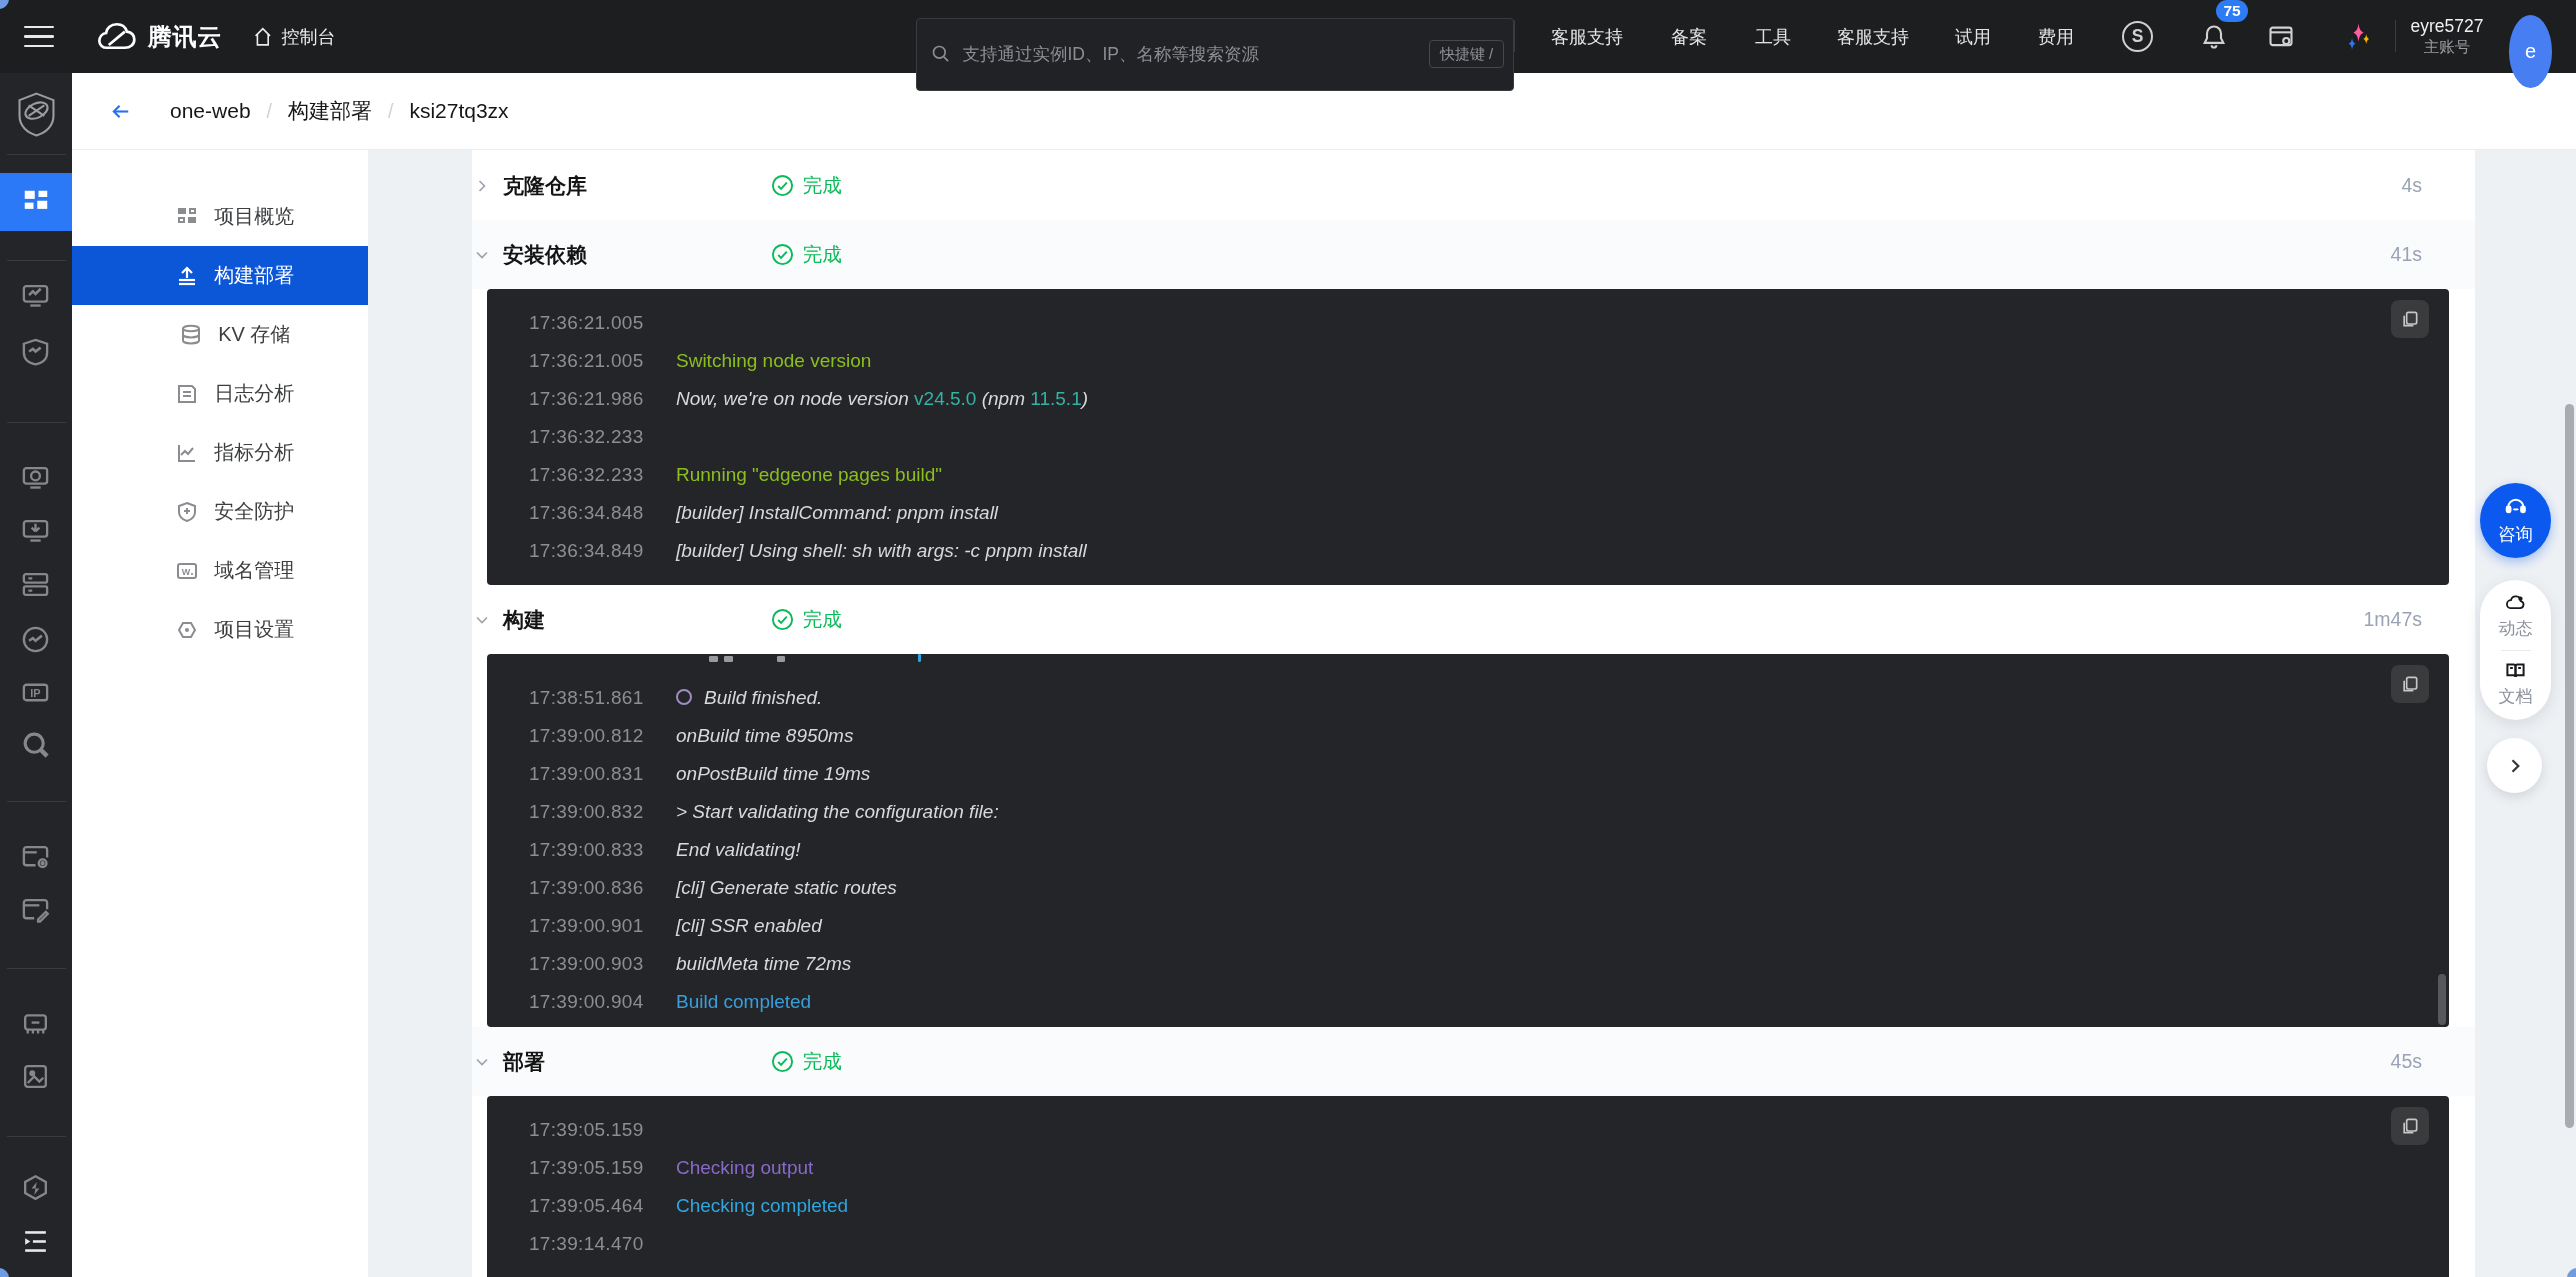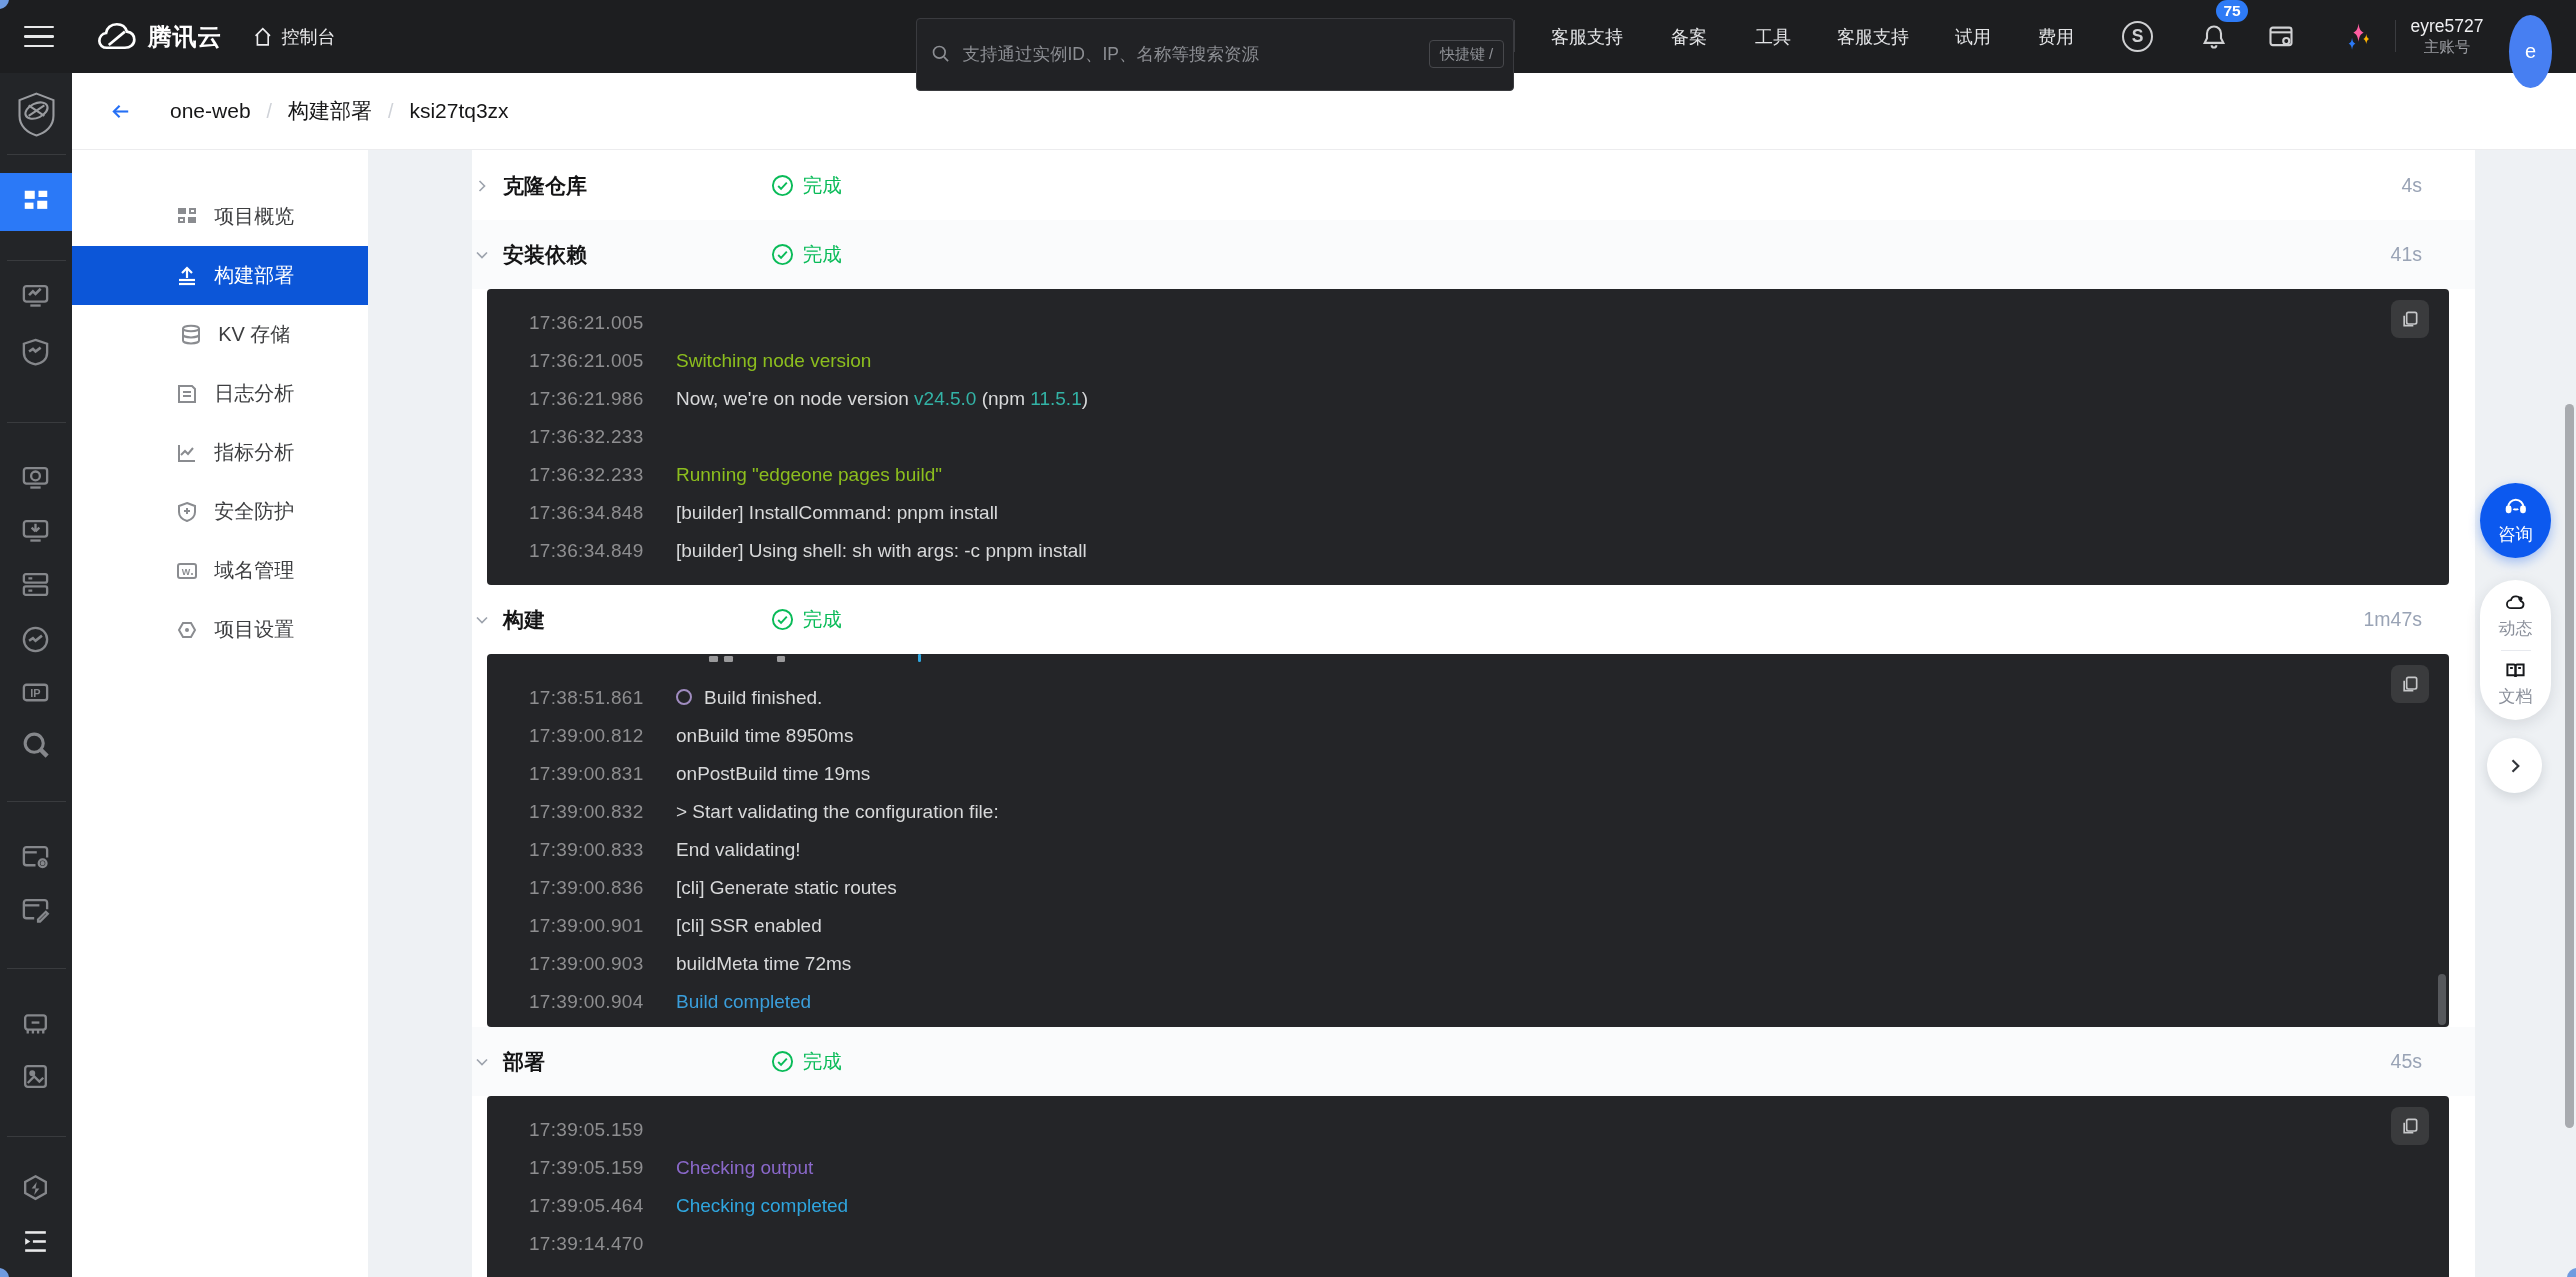--- a/index.html
+++ b/index.html
@@ -55,21 +55,21 @@
   .chev { width:31px; color:#9da3ad; flex:none; }
   .chev svg { stroke:#9da3ad; }
   .sec-title { width:268px; font-size:21px; font-weight:700; color:#141415; flex:none; }
   .sec-status { display:flex; align-items:center; gap:8.8px; color:#09bb58; font-size:19.5px; }
   .sec-duration { margin-left:auto; margin-right:53px; color:#99a3b5; font-size:19.5px; }
   .log-block { position:relative; margin:0 26px 0 15px; background:#242528; border-radius:4px; flex:none; overflow:hidden; }
   .log-lines { padding:15px 16px 0 42px; }
   .log-line { height:38px; display:flex; align-items:center; font-size:19px; }
   .ts { width:116px; color:#8e8e90; letter-spacing:0.3px; flex:none; }
   .msg { margin-left:31px; color:#d8d9da; white-space:pre; }
-  .msg .plain { color:#d8d9da; }
+  .msg .plain { color:#d8d9da;font-style:italic; }
   .msg .green { color:#8cbe1e; }
   .msg .teal  { color:#33b3a6; }
   .msg .blue  { color:#3a9edb; }
   .msg .purple{ color:#8a68ca; }
   .msg .cyan  { color:#2fa6df; }
   .copy-btn { position:absolute; top:10.8px; right:20px; width:38px; height:38px; background:#3a3b3d; border-radius:8px; display:flex; align-items:center; justify-content:center; cursor:pointer; }
   .clip-row { position:relative; height:9.4px; }
   .clip-frag { position:absolute; background:#9a9a9c; border-radius:1.3px; }
   .inner-thumb { position:absolute; right:2.7px; bottom:2.7px; width:8px; height:51px; background:#56585c; border-radius:4px; }
 

